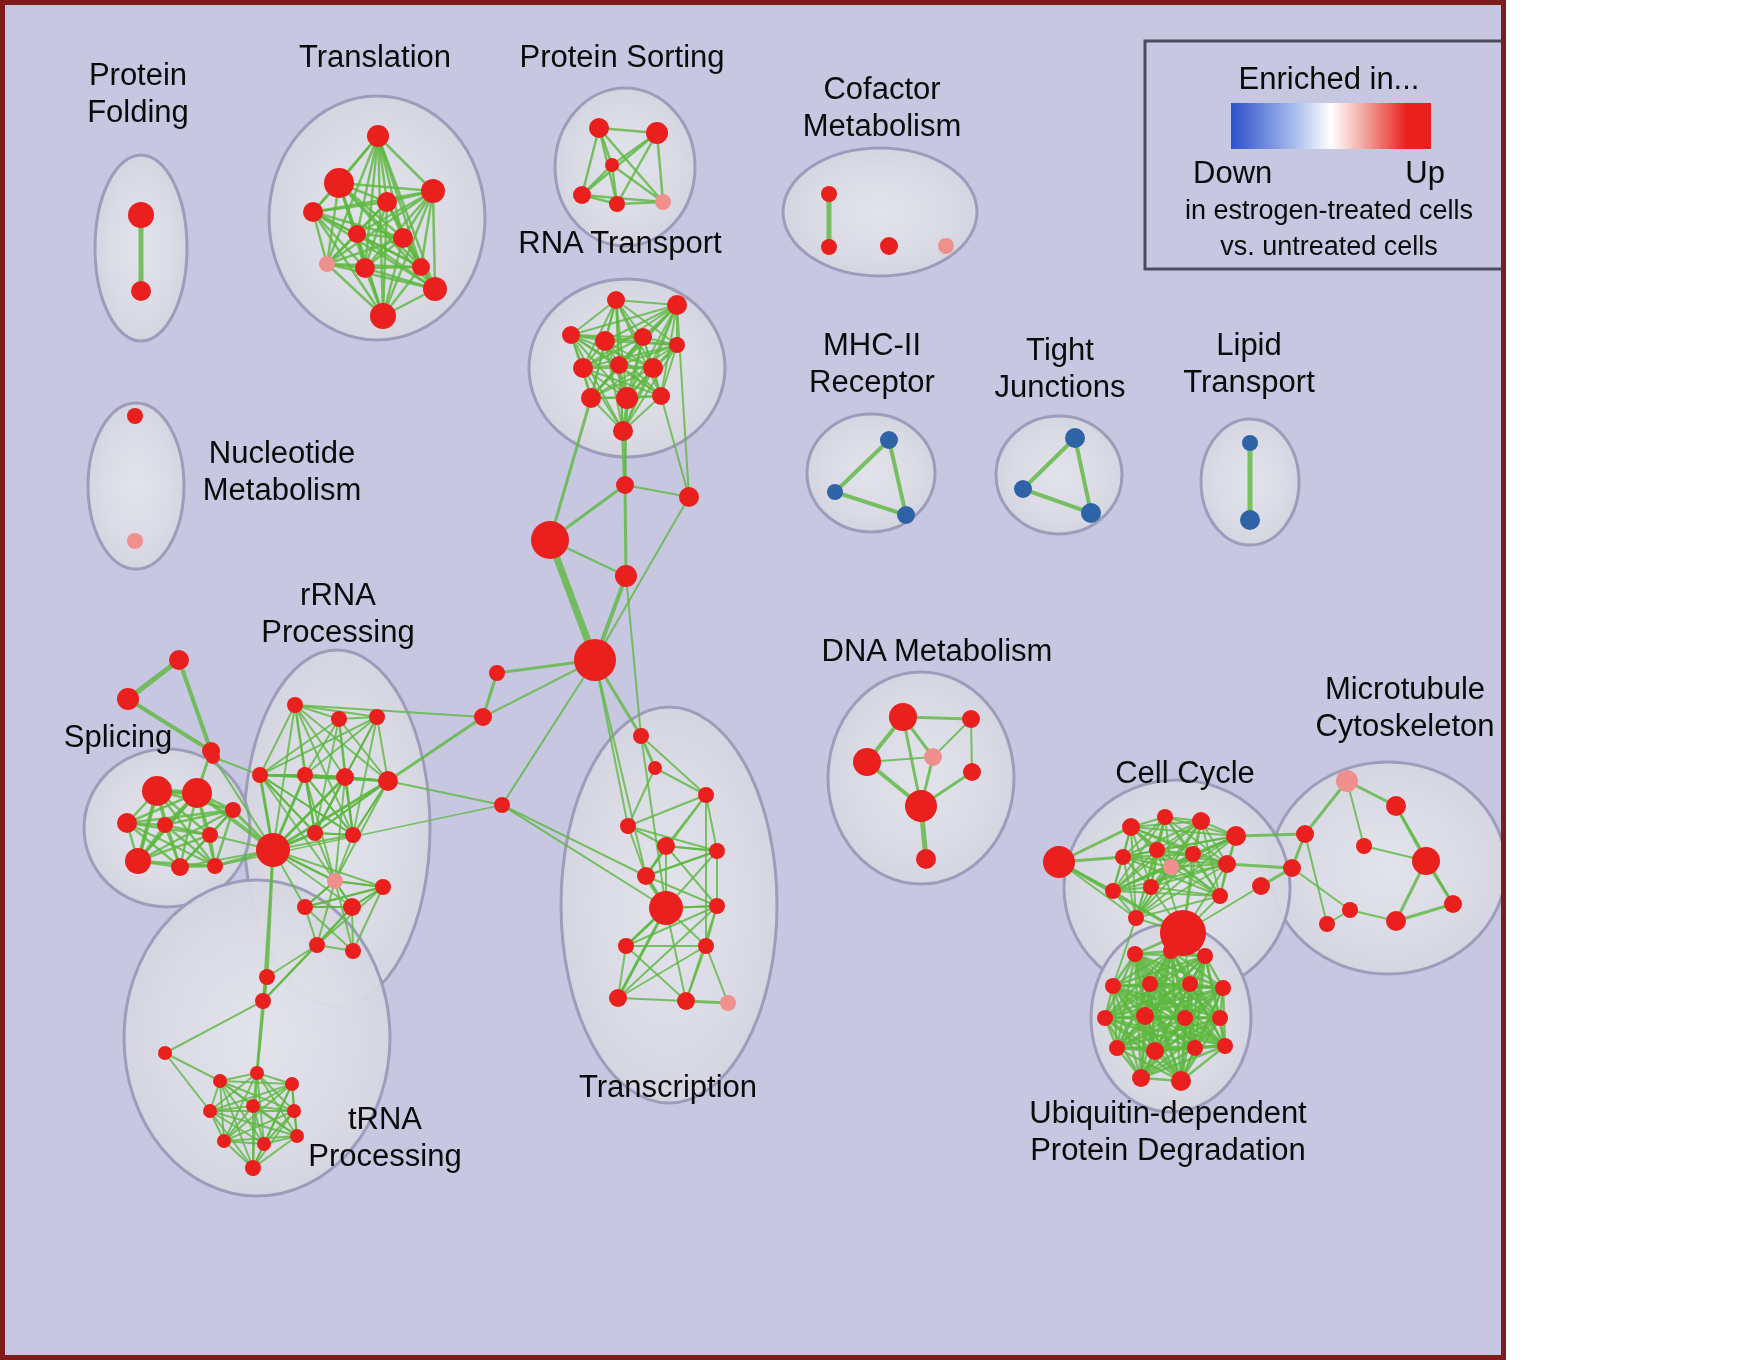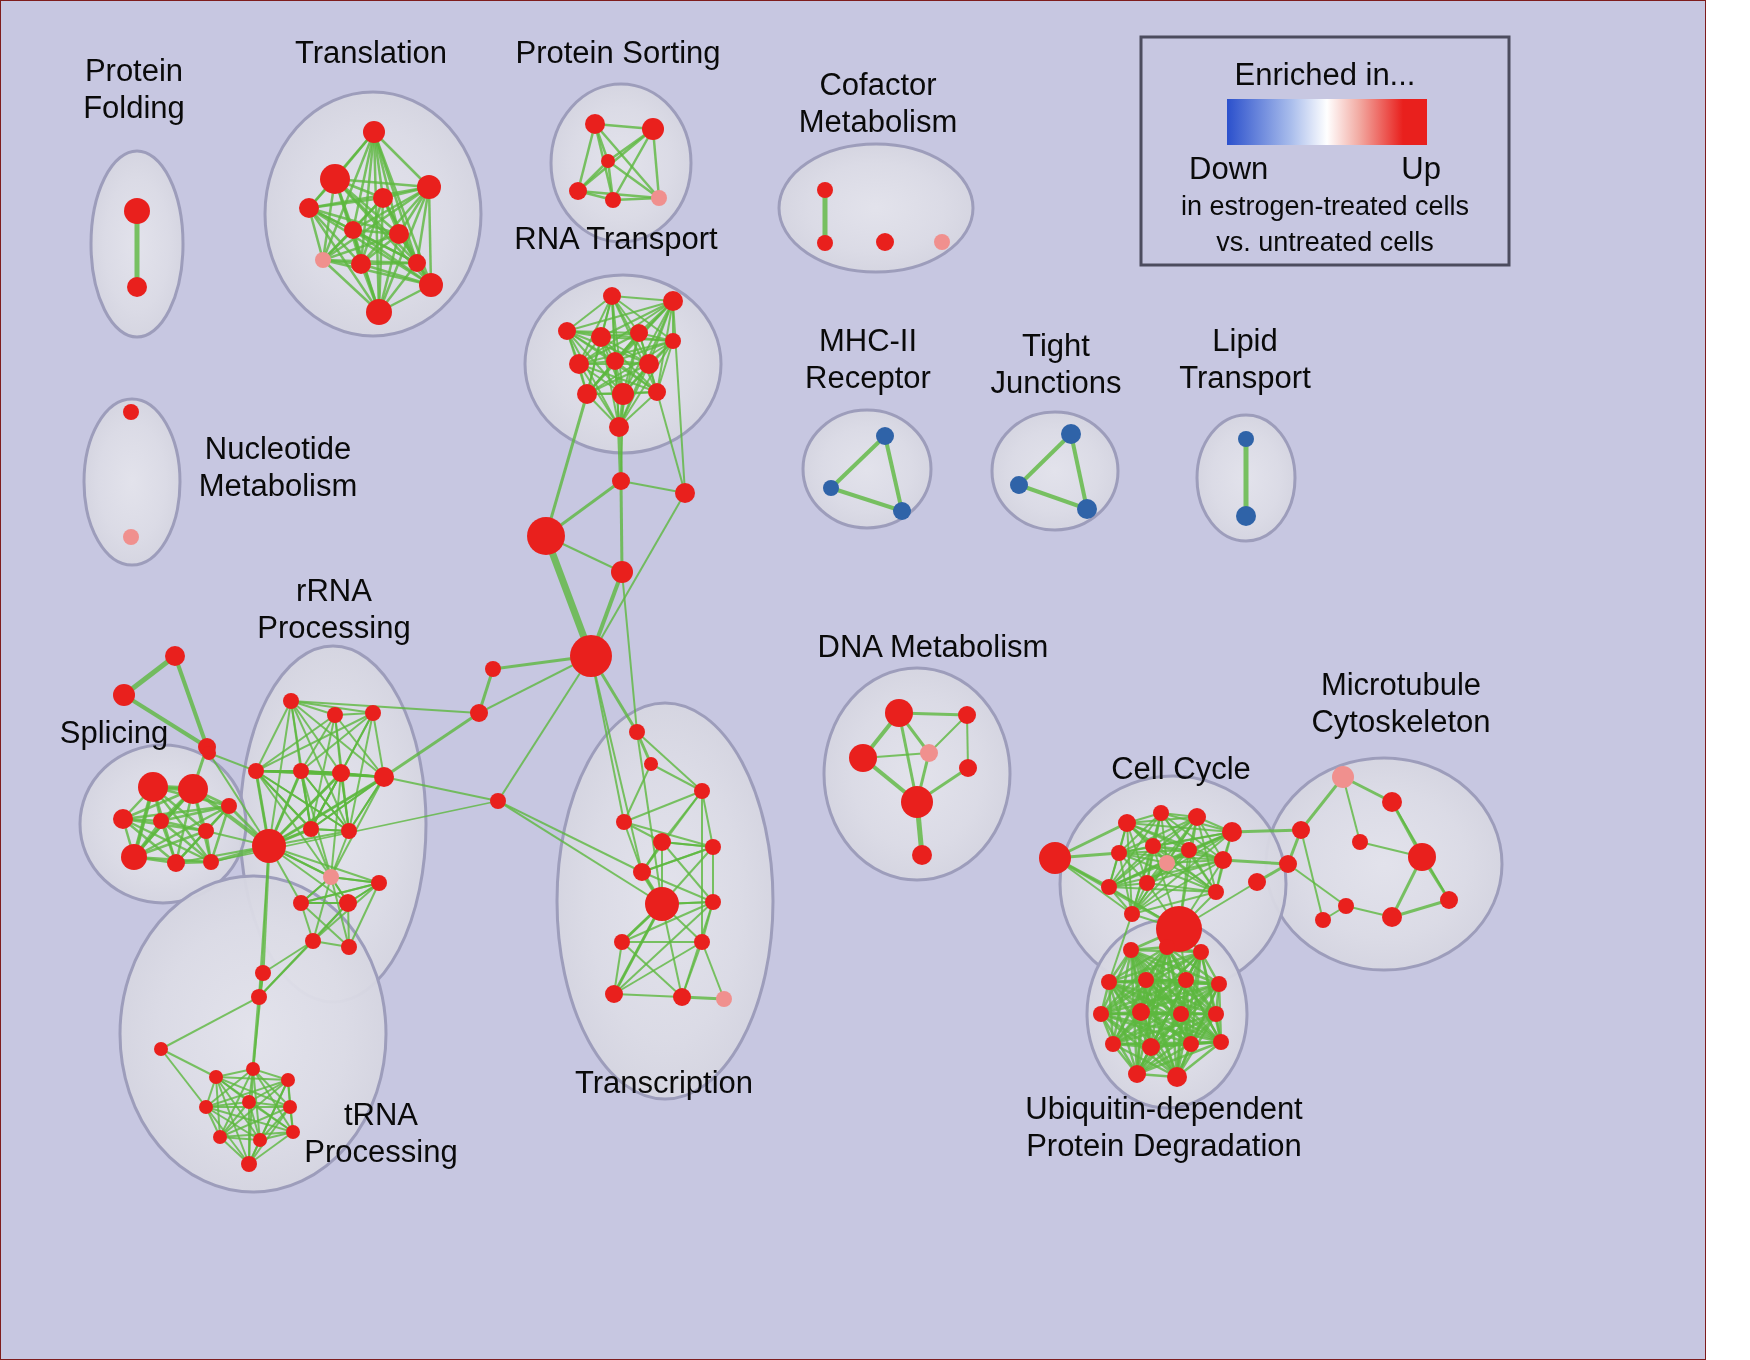--- a/index.html
+++ b/index.html
@@ -1,20 +1,20 @@
 <!DOCTYPE html>
 <html><head>
 <meta charset="utf-8">
 <style>
   html,body{margin:0;padding:0;background:#ffffff;}
   .stage{
     position:relative;
-    width:1706px;height:1360px;
+    width:1506px;height:1360px;
     box-sizing:border-box;
-    border:1px solid #7f1d1d;
+    border:5px solid #7f1d1d;
     background:#c7c7e1;
     font-family:"Liberation Sans",sans-serif;
     overflow:hidden;
   }
   svg{display:block;}
   .cluster-ellipse{ stroke:#9d9dbb; stroke-width:3; }
   .cluster-label{
     font-family:"Liberation Sans",sans-serif;
     font-size:31px; fill:#0a0a0a; text-anchor:middle;
   }

